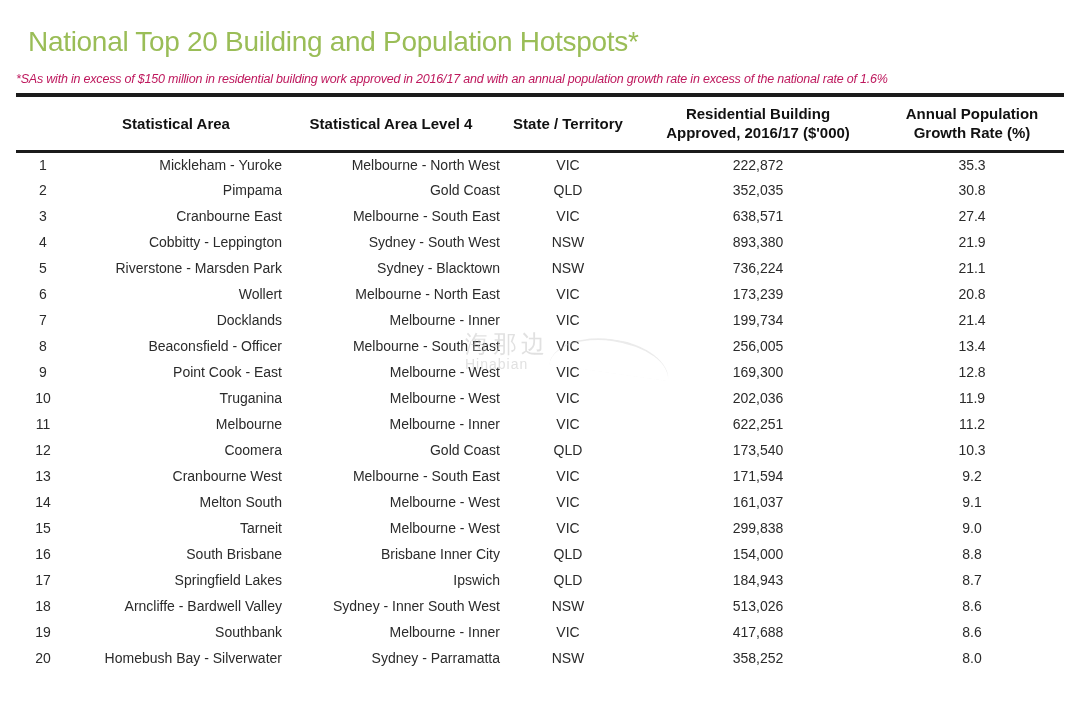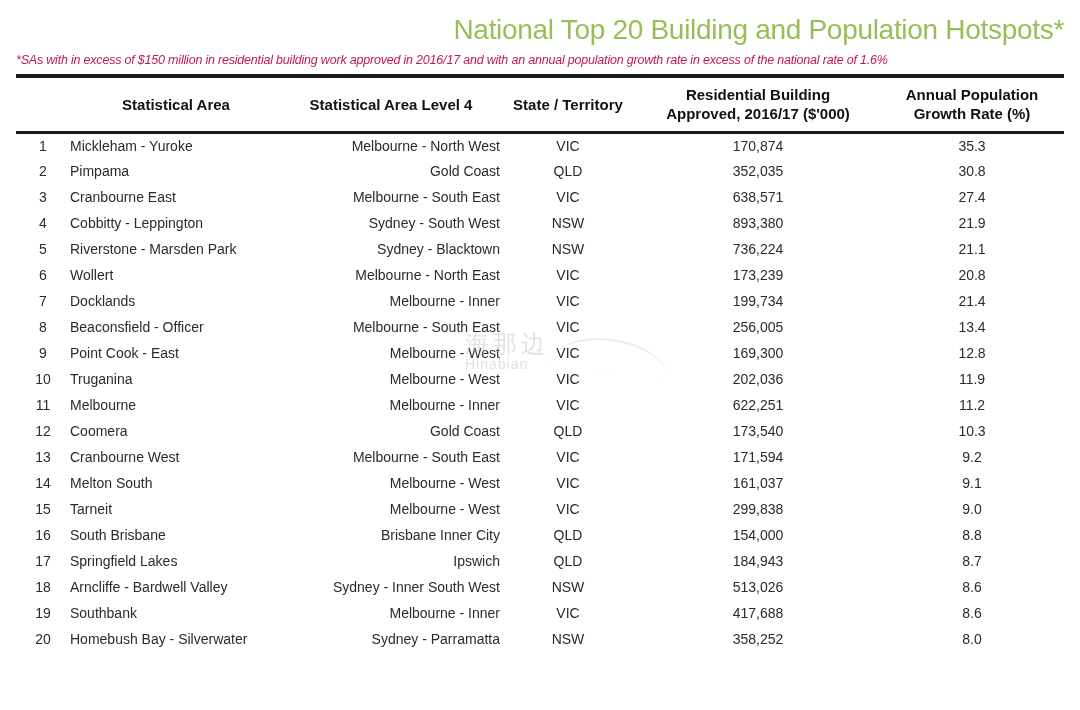--- a/index.html
+++ b/index.html
@@ -15,22 +15,21 @@
   }
   .content {
     padding: 12px 16px 0 16px;
   }
   .page-title {
     color: #9abd57;
     font-size: 28px;
     font-weight: 400;
     letter-spacing: -0.3px;
     line-height: 36px;
-    margin: 0;
-    text-align: right;
+    margin: 12px;
   }
   .footnote {
     font-style: italic;
     font-size: 12.5px;
     color: #be185d;
     margin-top: 5px;
     margin-bottom: 7px;
     letter-spacing: -0.2px;
   }
   table.data-table {
@@ -59,21 +58,21 @@
     color: #2b2b2b;
   }
   .col-rank   { width: 54px;  }
   .col-area   { width: 212px; }
   .col-sa4    { width: 218px; }
   .col-state  { width: 136px; }
   .col-value  { width: 244px; }
   .col-growth { width: 184px; }
 
   td.cell-rank   { text-align: center; }
-  td.cell-area   { text-align: left; padding-left: 10px; }
+  td.cell-area   { text-align: right; padding-left: 10px; }
   td.cell-sa4    { text-align: right; padding-left: 6px; }
   td.cell-state  { text-align: center; }
   td.cell-value  { text-align: center; }
   td.cell-growth { text-align: center; padding-right: 40px; }
   th.col-growth  { padding-right: 40px; }
   th.col-area    { }
 
   .watermark {
     position: absolute;
     left: 452px;
@@ -131,21 +130,21 @@
           <div>Growth Rate (%)</div>
         </th>
       </tr>
     </thead>
     <tbody>
         <tr>
     <td class="cell-rank">1</td>
     <td class="cell-area">Mickleham - Yuroke</td>
     <td class="cell-sa4">Melbourne - North West</td>
     <td class="cell-state">VIC</td>
-    <td class="cell-value">170,874</td>
+    <td class="cell-value">222,872</td>
     <td class="cell-growth">35.3</td>
   </tr>
         <tr>
     <td class="cell-rank">2</td>
     <td class="cell-area">Pimpama</td>
     <td class="cell-sa4">Gold Coast</td>
     <td class="cell-state">QLD</td>
     <td class="cell-value">352,035</td>
     <td class="cell-growth">30.8</td>
   </tr>

